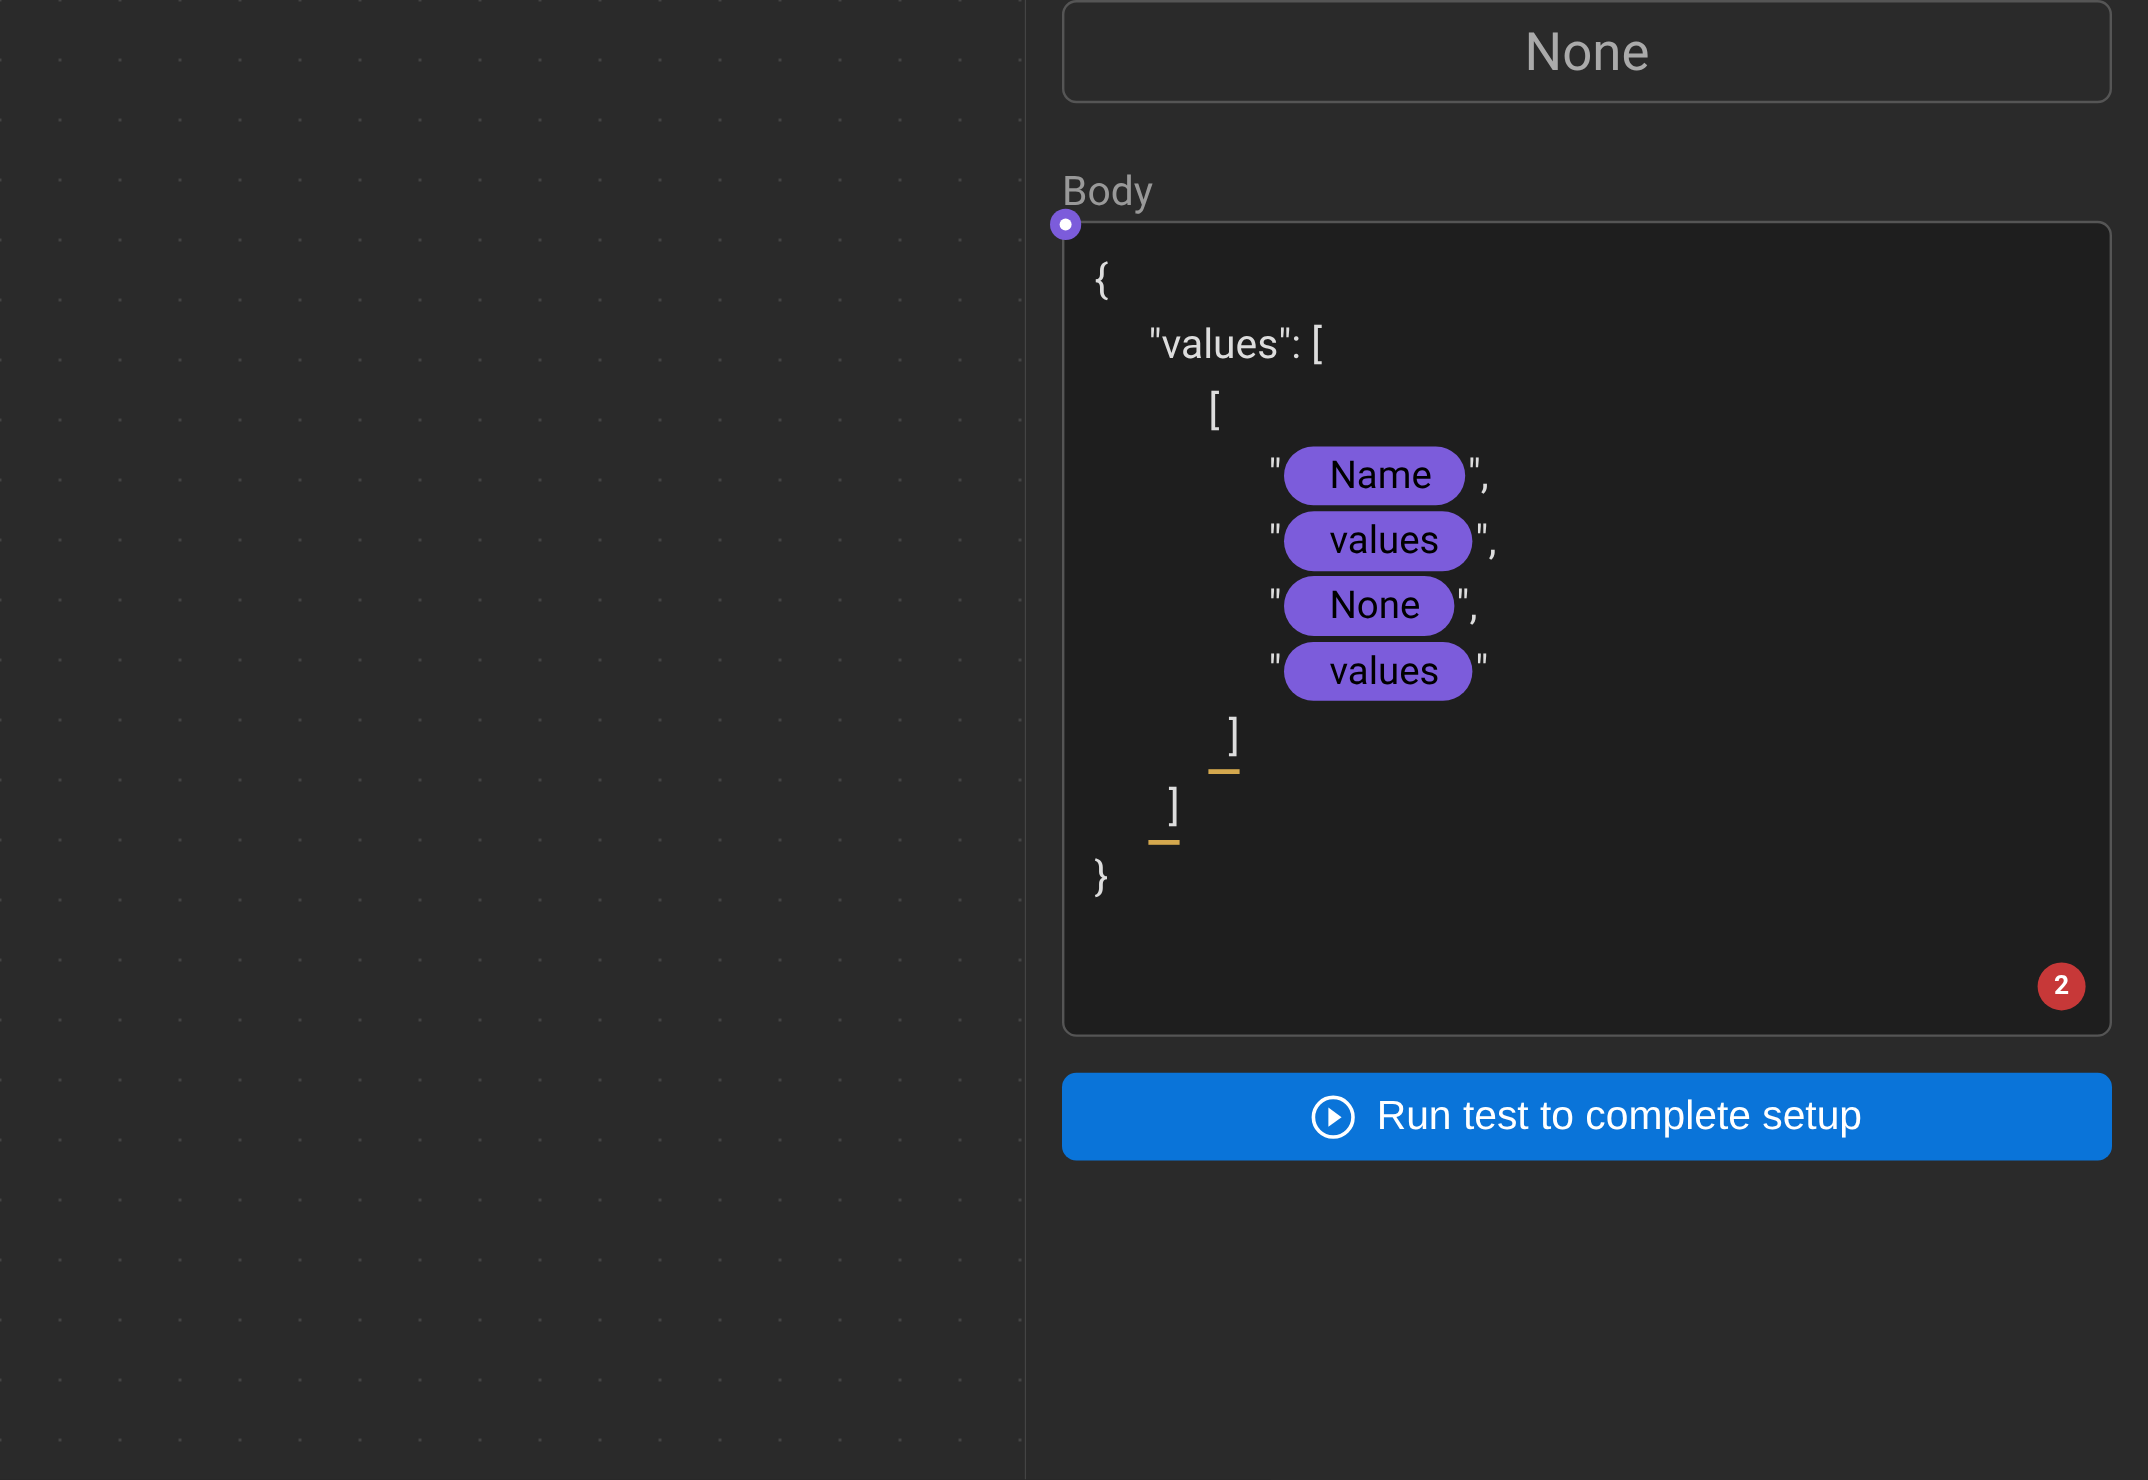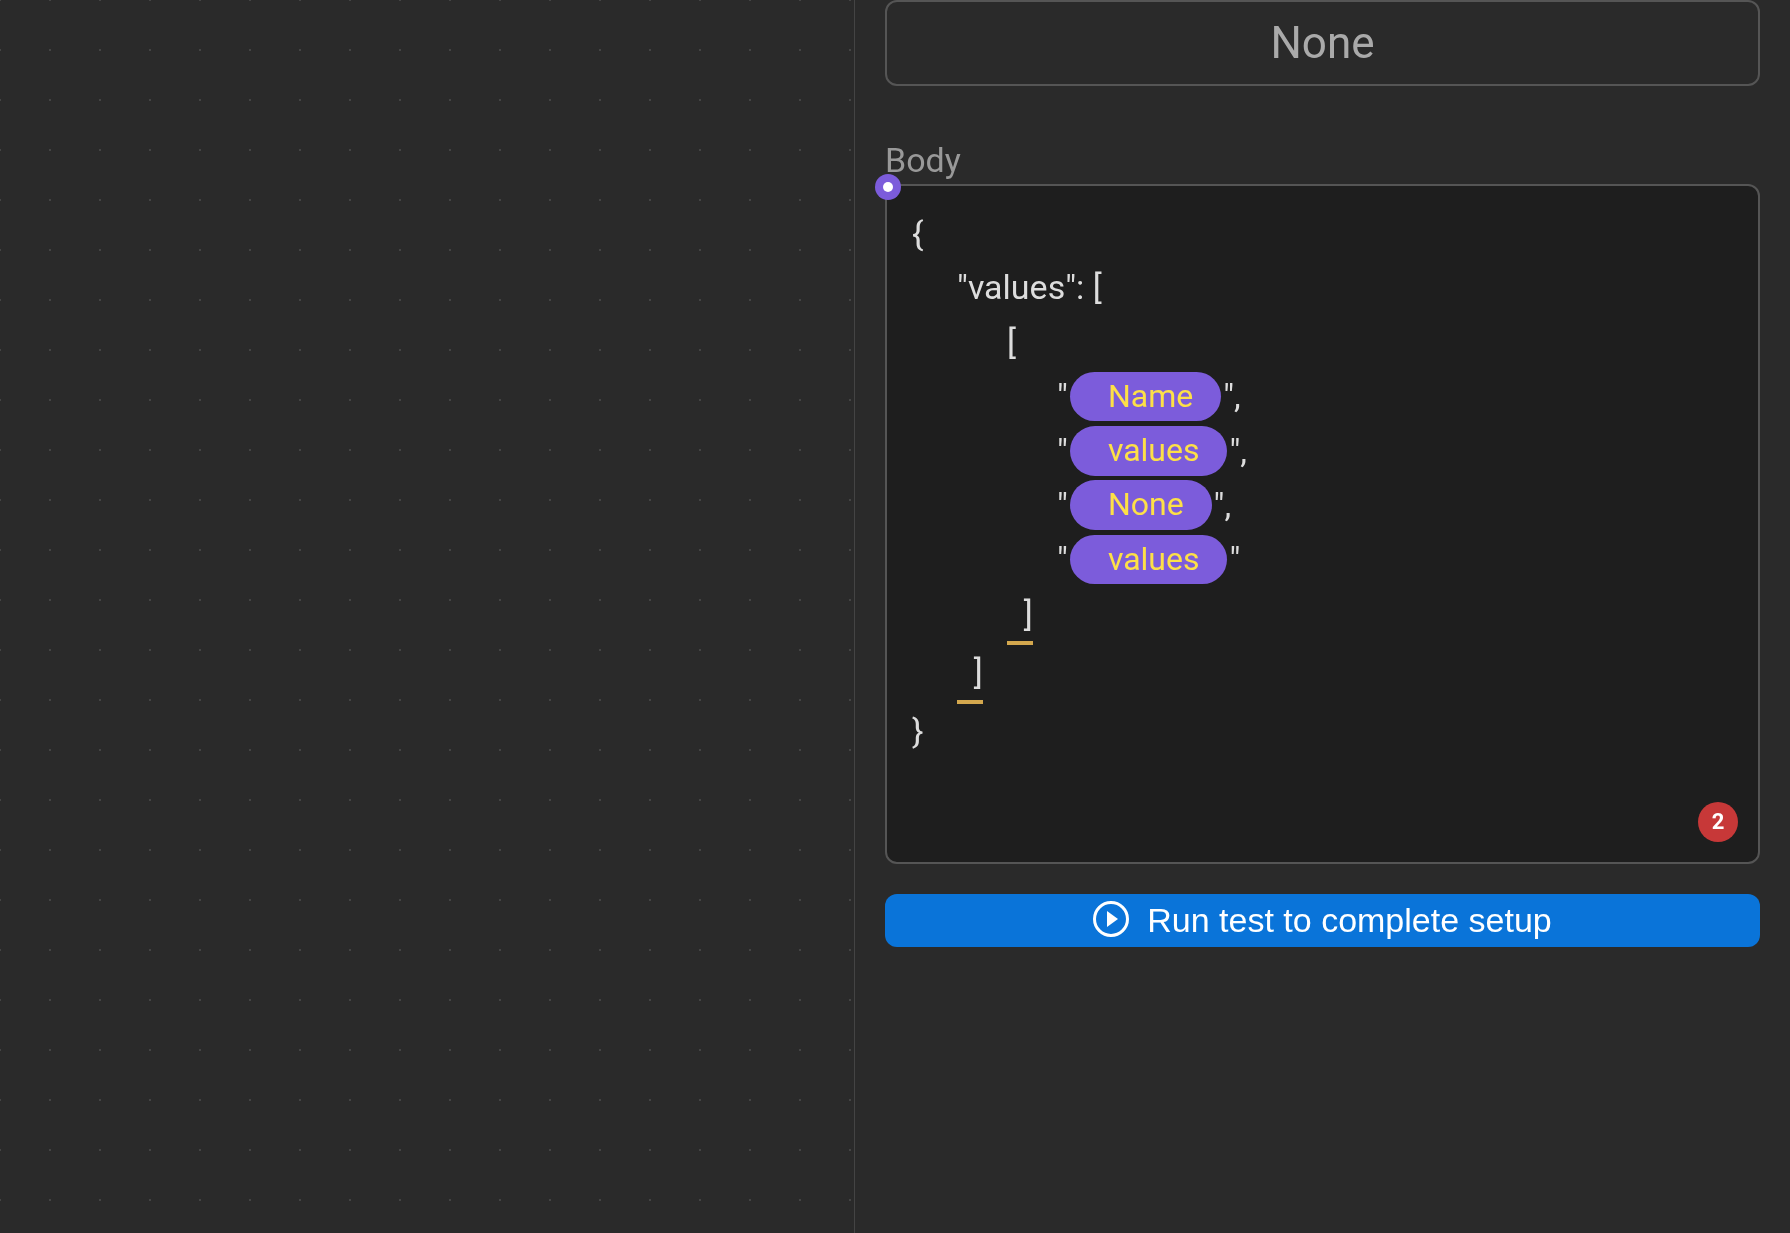--- a/index.html
+++ b/index.html
@@ -94,21 +94,21 @@
       white-space: pre;
       display: flex;
       align-items: center;
       flex-wrap: wrap;
     }
 
     .pill {
       display: inline-flex;
       align-items: center;
       background: #7c5cdb;
-      color: #fde047;
+      color: #000000;
       border-radius: 30px;
       padding: 4px 28px 4px 38px;
       margin: 0 2px;
       font-size: 32px;
       line-height: 1.3;
     }
 
     .underline {
       border-bottom: 4px solid #d4a84e;
       display: inline-block;
@@ -129,24 +129,25 @@
       color: white;
       font-size: 22px;
       font-weight: bold;
     }
 
     .run-button {
       margin-top: 30px;
       background: #0a74d9;
       border: none;
       border-radius: 12px;
-      padding: 7px;
+      padding: 17px;
       color: white;
       font-size: 34px;
       display: flex;
+      align-items: center;
       justify-content: center;
       gap: 18px;
       cursor: pointer;
     }
 
     .play-icon {
       width: 36px;
       height: 36px;
       border: 3.5px solid white;
       border-radius: 50%;

